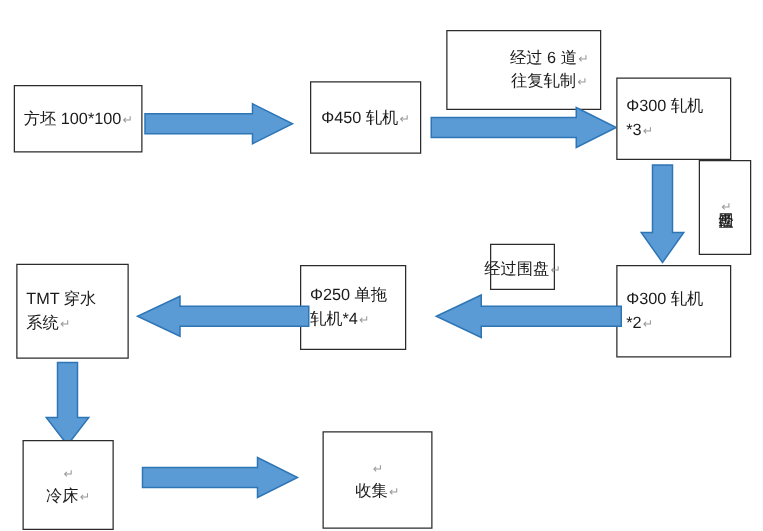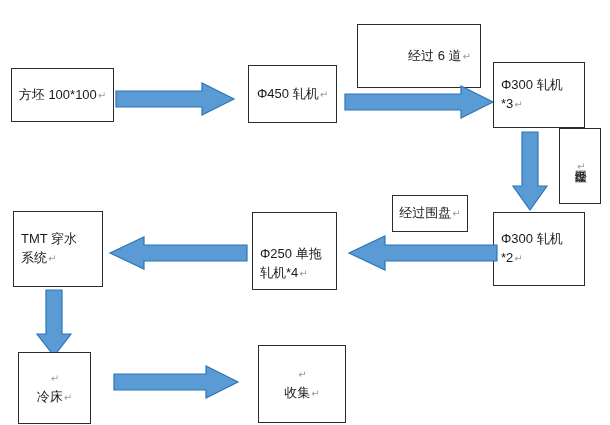--- a/index.html
+++ b/index.html
@@ -68,36 +68,37 @@
     width: 100%;
     height: 100%;
     overflow: visible;
   }
 </style>
 </head>
 <body>
 
 <div id="canvas">
 
-  <div class="node left-text" style="left:11px; top:68px; width:103px; height:54px;align-items:center;">
+  <div class="node left-text" style="left:11px; top:68px; width:103px; height:54px;">
     <div class="line"><span>方坯 100*100</span><span class="pilcrow">↵</span></div>
   </div>
 
   <div class="arrow" style="left:116px; top:83px; width:118px; height:32px;">
     <svg viewBox="0 0 118 32" preserveAspectRatio="none">
       <polygon points="0,8 86,8 86,0 118,16 86,32 86,24 0,24" fill="#5b9bd5" stroke="#2e75b6" stroke-width="1.2"></polygon>
     </svg>
   </div>
 
   <div class="node center-text" style="left:248px; top:65px; width:89px; height:58px;">
     <div class="line"><span>Φ450 轧机</span><span class="pilcrow">↵</span></div>
   </div>
 
   <div class="node center-text" style="left:357px; top:24px; width:124px; height:64px;padding-left:48px;">
     <div class="line"><span>经过 6 道</span><span class="pilcrow">↵</span></div>
+    <div class="line"><span>往复轧制</span><span class="pilcrow">↵</span></div>
   </div>
 
   <div class="arrow" style="left:345px; top:86px; width:148px; height:32px;">
     <svg viewBox="0 0 148 32" preserveAspectRatio="none">
       <polygon points="0,8 116,8 116,0 148,16 116,32 116,24 0,24" fill="#5b9bd5" stroke="#2e75b6" stroke-width="1.2"></polygon>
     </svg>
   </div>
 
   <div class="node left-text" style="left:493px; top:62px; width:92px; height:66px;">
     <div class="line"><span>Φ300 轧机</span></div>
@@ -112,31 +113,31 @@
 
   <div class="node vertical" style="left:559px; top:128px; width:42px; height:76px;">
     <div class="line"><span>经围盘</span><span class="pilcrow">↵</span></div>
   </div>
 
   <div class="node left-text" style="left:493px; top:212px; width:92px; height:74px;">
     <div class="line"><span>Φ300 轧机</span></div>
     <div class="line"><span>*2</span><span class="pilcrow">↵</span></div>
   </div>
 
-  <div class="node center-text" style="left:392px; top:195px; width:76px; height:37px;">
+  <div class="node center-text" style="left:392px; top:195px; width:52px; height:37px;justify-content:flex-end;">
     <div class="line"><span>经过围盘</span><span class="pilcrow">↵</span></div>
   </div>
 
   <div class="arrow" style="left:349px; top:236px; width:148px; height:34px;">
     <svg viewBox="0 0 148 34" preserveAspectRatio="none">
       <polygon points="148,9 36,9 36,0 0,17 36,34 36,25 148,25" fill="#5b9bd5" stroke="#2e75b6" stroke-width="1.2"></polygon>
     </svg>
   </div>
 
-  <div class="node left-text" style="left:252px; top:212px; width:85px; height:78px;justify-content:flex-end;">
+  <div class="node left-text" style="left:240px; top:212px; width:85px; height:68px;">
     <div class="line"><span>Φ250 单拖</span></div>
     <div class="line"><span>轧机*4</span><span class="pilcrow">↵</span></div>
   </div>
 
   <div class="arrow" style="left:110px; top:237px; width:137px; height:32px;">
     <svg viewBox="0 0 137 32" preserveAspectRatio="none">
       <polygon points="137,8 34,8 34,0 0,16 34,32 34,24 137,24" fill="#5b9bd5" stroke="#2e75b6" stroke-width="1.2"></polygon>
     </svg>
   </div>
 

